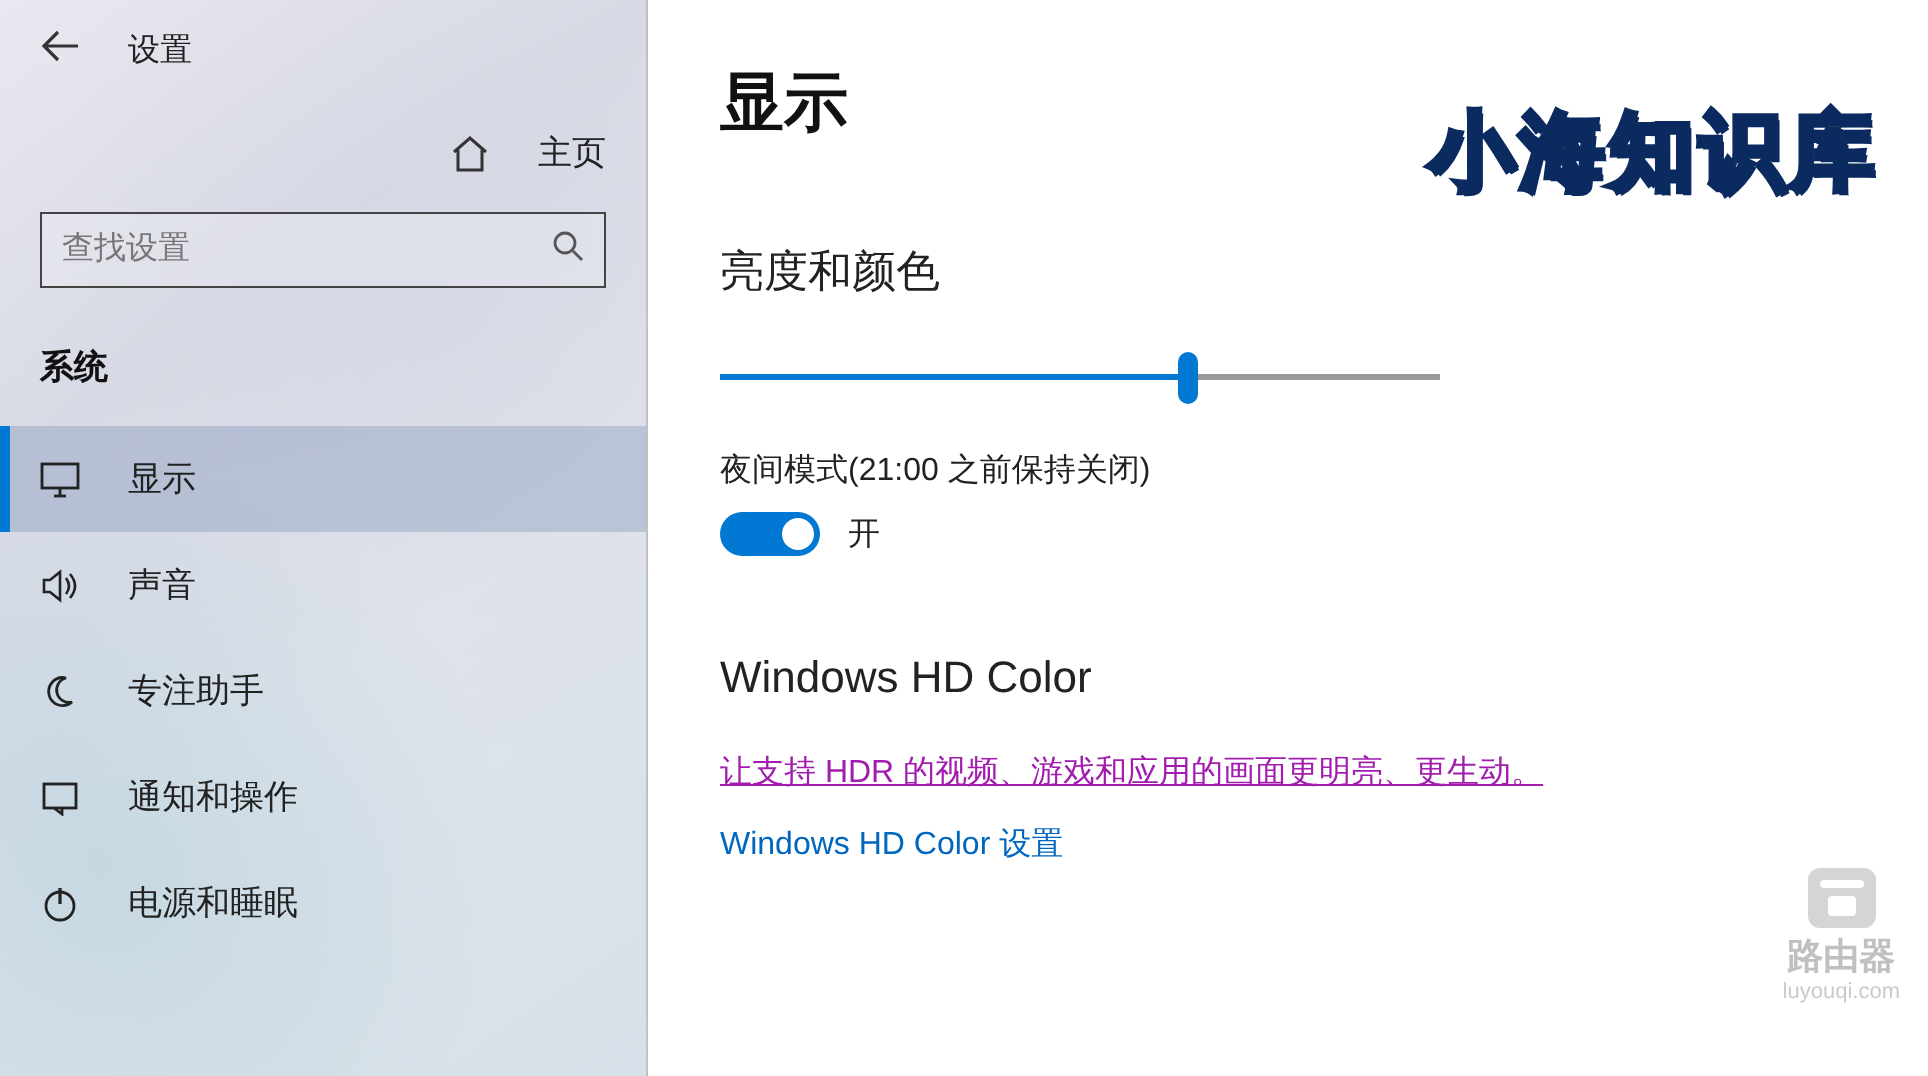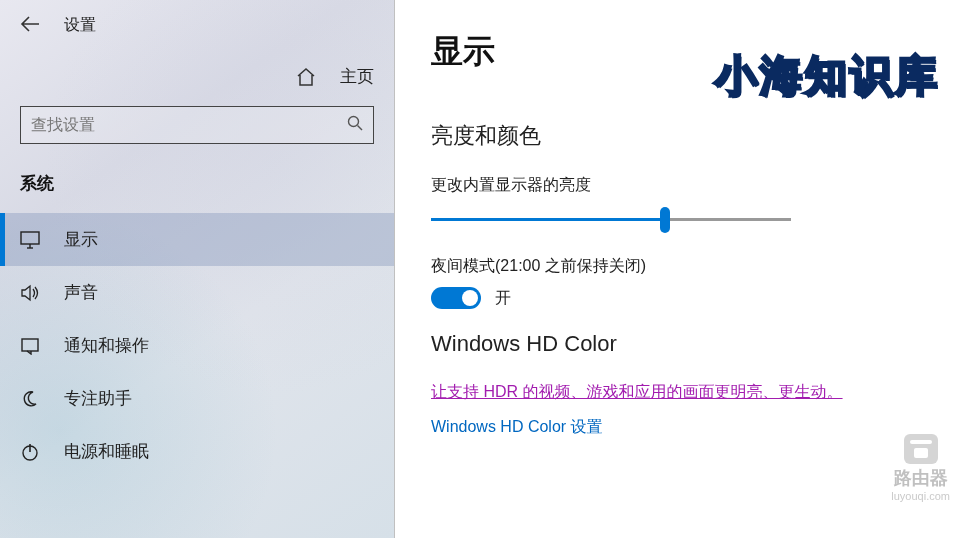--- a/index.html
+++ b/index.html
@@ -1,18 +1,18 @@
 <!DOCTYPE html>
 <html><head>
   <meta charset="utf-8">
   <style>
     * { margin: 0; padding: 0; box-sizing: border-box; font-family: "Microsoft YaHei", "Segoe UI", sans-serif; }
     body { width: 964px; height: 538px; overflow: hidden; background: #f2f2f2; display: flex; position: relative; }
     
-    .sidebar { width: 395px; height: 100%; background: linear-gradient(145deg, #e8e8f0 0%, #d8dae5 30%, #e0e4eb 60%, #d6e0e8 100%); border-right: 1px solid #c0c0c0; position: relative; }
+    .sidebar { width: 324px; height: 100%; background: linear-gradient(145deg, #e8e8f0 0%, #d8dae5 30%, #e0e4eb 60%, #d6e0e8 100%); border-right: 1px solid #c0c0c0; position: relative; }
     .bg-blur { position: absolute; inset: 0; background: radial-gradient(circle at 15% 80%, rgba(120,180,200,0.25) 0%, transparent 40%), radial-gradient(circle at 70% 30%, rgba(200,200,220,0.2) 0%, transparent 50%); pointer-events: none; }
     
     .header-row { display: flex; align-items: center; padding: 14px 20px 8px 20px; gap: 24px; position: relative; z-index: 1; }
     .back-arrow { font-size: 20px; color: #333; cursor: pointer; }
     .header-title { font-size: 16px; color: #222; }
     
     .home-row { display: flex; align-items: center; padding: 20px 20px 14px 20px; gap: 24px; position: relative; z-index: 1; justify-content: flex-end; }
     .home-icon { width: 18px; height: 18px; }
     .home-label { font-size: 17px; color: #222; }
     
@@ -26,21 +26,21 @@
     .nav-item { display: flex; align-items: center; padding: 15px 20px; gap: 24px; cursor: pointer; position: relative; z-index: 1; }
     .nav-item.selected { background: rgba(120,140,180,0.35); }
     .nav-item.selected::before { content: ''; position: absolute; left: 0; top: 0; bottom: 0; width: 5px; background: #0078d4; }
     .nav-icon { width: 20px; height: 20px; display: flex; align-items: center; justify-content: center; }
     .nav-label { font-size: 17px; color: #222; }
     
     .content { flex: 1; background: #fff; padding: 30px 36px; position: relative; overflow: hidden; }
     .page-title { font-size: 32px; font-weight: 600; color: #111; margin-bottom: 38px; }
     
     .section-heading { font-size: 22px; font-weight: 500; color: #222; margin-bottom: 24px; margin-top: 47px; }
-    .section-heading.mt { margin-top: 22px; }
+    .section-heading.mt { margin-top: 48px; }
     
     .setting-label { font-size: 16px; color: #222; margin-bottom: 10px; }
     .desc-text { font-size: 16px; color: #a21caf; margin-bottom: 14px; line-height: 1.4; text-decoration: underline; }
     .link-text { font-size: 16px; color: #0067c0; cursor: pointer; }
     
     .slider-wrap { position: relative; width: 360px; height: 28px; margin-bottom: 22px; }
     .slider-track { position: absolute; top: 12px; left: 0; right: 0; height: 3px; background: #999; }
     .slider-fill { position: absolute; top: 12px; left: 0; width: 65%; height: 3px; background: #0078d4; }
     .slider-thumb { position: absolute; top: 1px; left: 65%; width: 10px; height: 26px; background: #0078d4; border-radius: 5px; transform: translateX(-50%); cursor: pointer; }
     
@@ -112,53 +112,52 @@
           <path d="M2 6 H5 L10 2 V16 L5 12 H2 Z" stroke="#222" stroke-width="1.3" fill="none"></path>
           <path d="M13 5 Q16 9 13 13 M15 3 Q20 9 15 15" stroke="#222" stroke-width="1.3" fill="none"></path>
         </svg>
     </span>
     <span class="nav-label">声音</span>
   </div>
 
   <div class="nav-item">
     <span class="nav-icon">
       <svg width="20" height="18" viewBox="0 0 20 18">
+          <path d="M13 2 A7 7 0 1 0 16 14 A5.5 5.5 0 0 1 13 2 Z" stroke="#222" stroke-width="1.4" fill="none"></path>
+        </svg>
+    </span>
+    <span class="nav-label">专注助手</span>
+  </div>
+
+  <div class="nav-item">
+    <span class="nav-icon">
+      <svg width="20" height="18" viewBox="0 0 20 18">
           <rect x="2" y="2" width="16" height="12" stroke="#222" stroke-width="1.4" fill="none"></rect>
           <path d="M11 14 L11 17 L7 14" stroke="#222" stroke-width="1.4" fill="none"></path>
         </svg>
     </span>
     <span class="nav-label">通知和操作</span>
-  </div>
-
-  <div class="nav-item">
-    <span class="nav-icon">
-      <svg width="20" height="18" viewBox="0 0 20 18">
-          <path d="M13 2 A7 7 0 1 0 16 14 A5.5 5.5 0 0 1 13 2 Z" stroke="#222" stroke-width="1.4" fill="none"></path>
-        </svg>
-    </span>
-    <span class="nav-label">专注助手</span>
   </div>
 
   <div class="nav-item">
     <span class="nav-icon">
       <svg width="20" height="18" viewBox="0 0 20 18">
           <circle cx="10" cy="10" r="7" stroke="#222" stroke-width="1.4" fill="none"></circle>
           <line x1="10" y1="1" x2="10" y2="9" stroke="#222" stroke-width="1.6"></line>
         </svg>
     </span>
     <span class="nav-label">电源和睡眠</span>
   </div>
 </div>
 
 <div class="content">
   <h1 class="page-title">显示</h1>
   
   <h2 class="section-heading">亮度和颜色</h2>
   
-  <div class="setting-label">更改内置显示器的亮度</div>
   <div class="slider-wrap">
     <div class="slider-track"></div>
     <div class="slider-fill"></div>
     <div class="slider-thumb"></div>
   </div>
   
   <div class="setting-label">夜间模式(21:00 之前保持关闭)</div>
   <div class="toggle-row">
     <div class="toggle">
       <div class="toggle-knob"></div>

